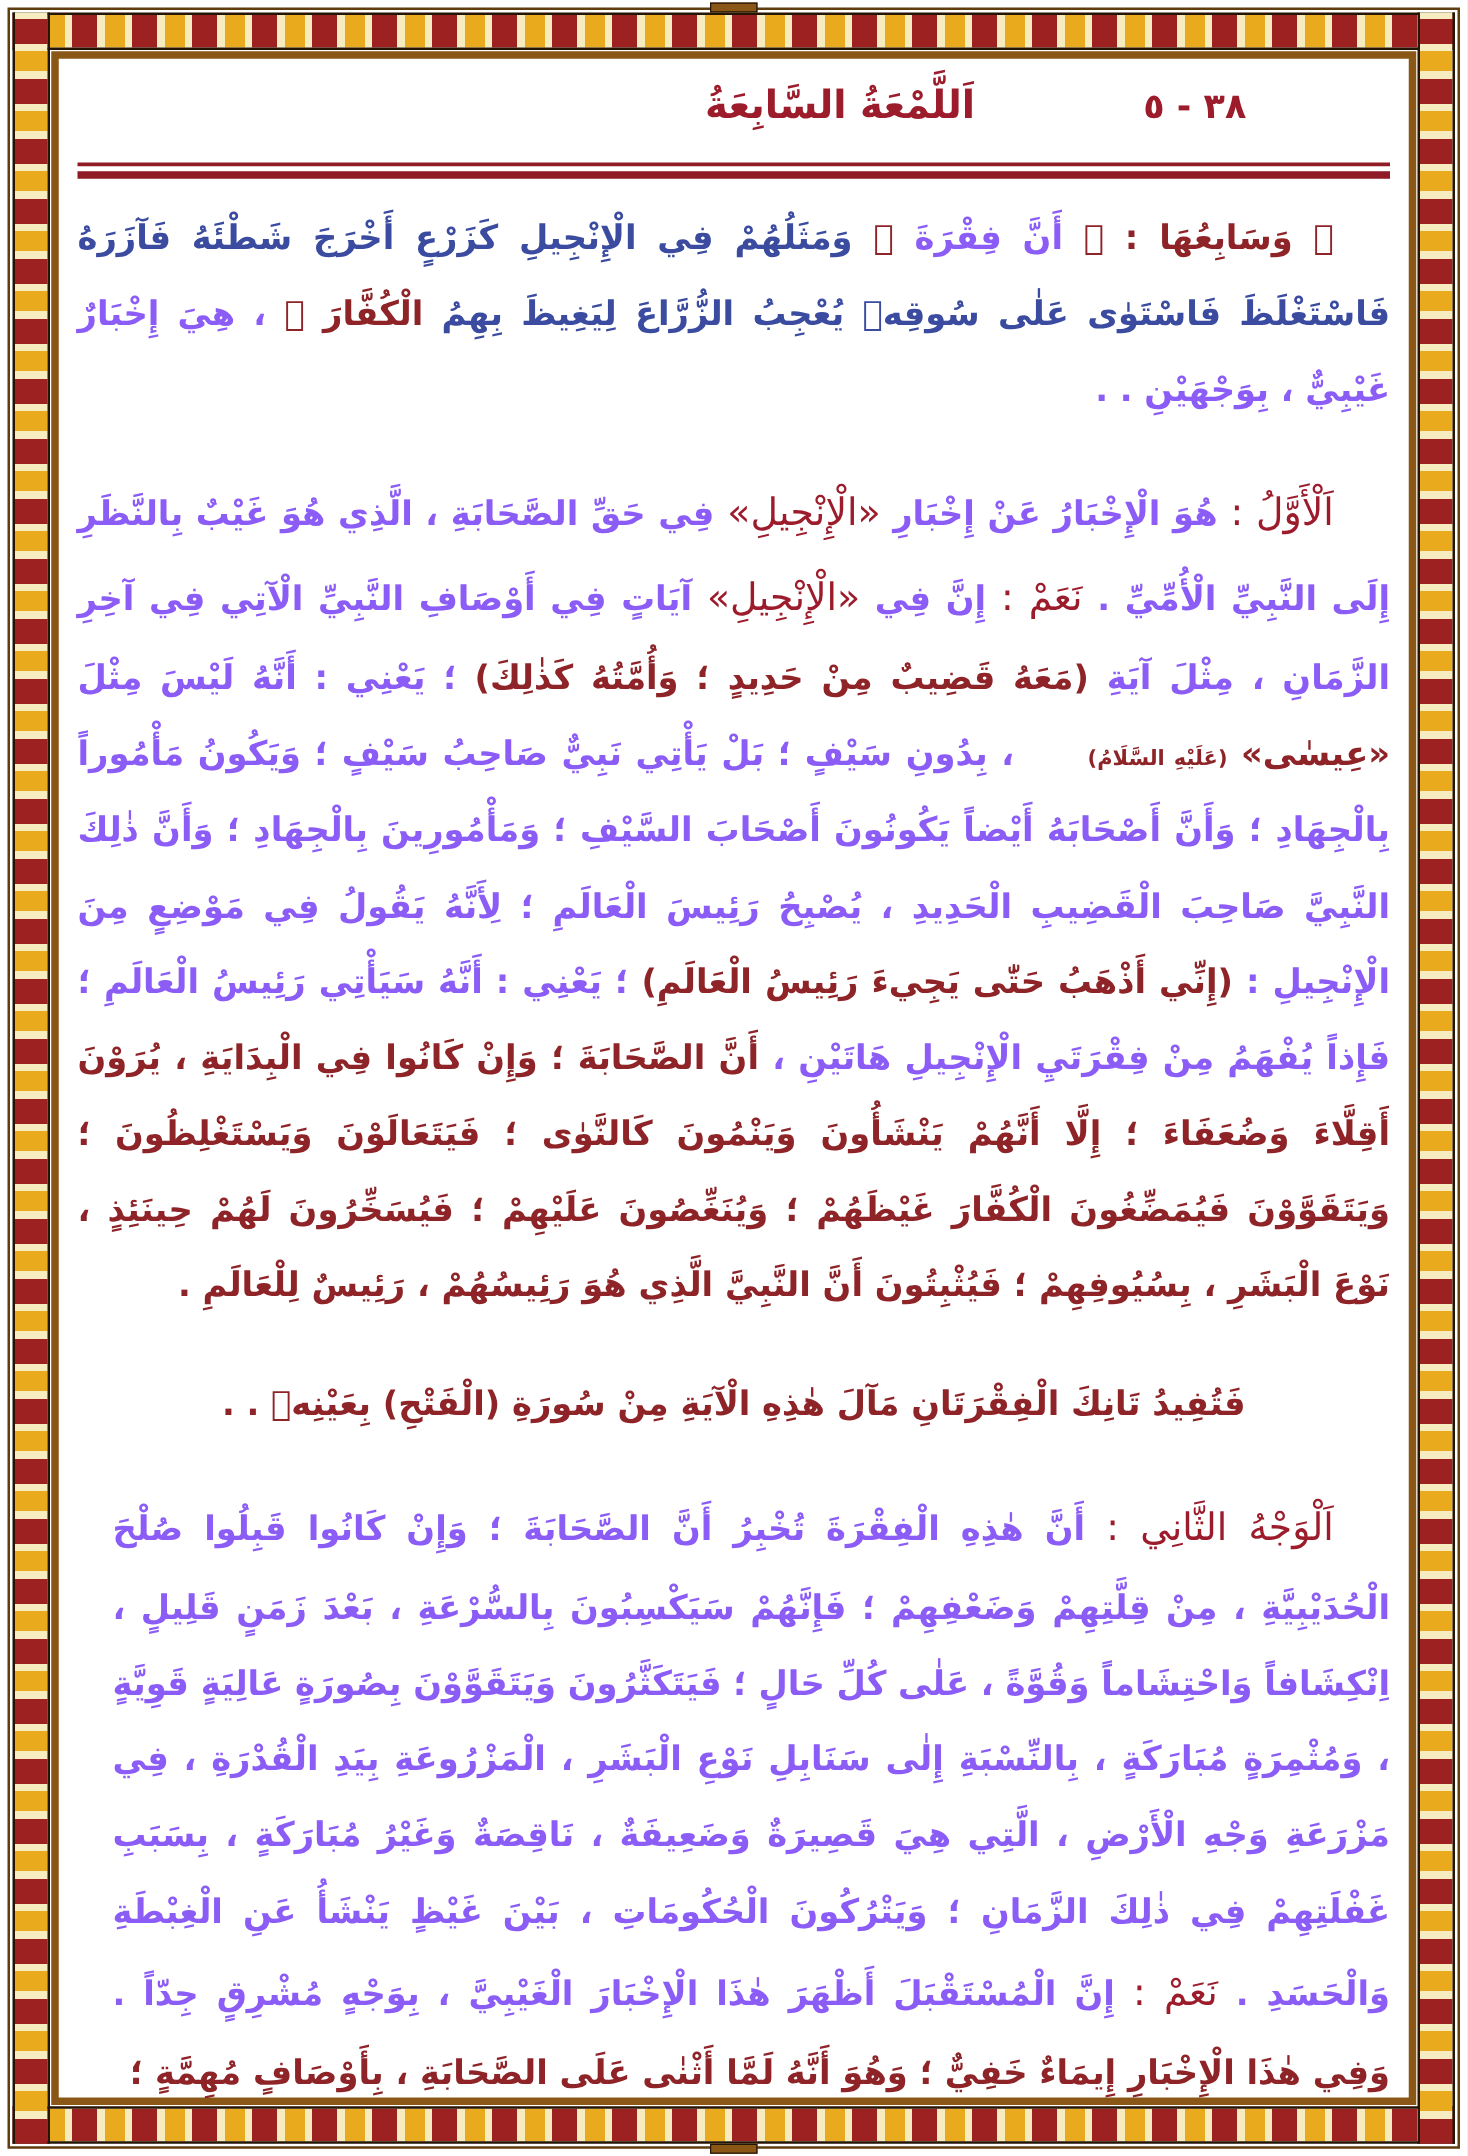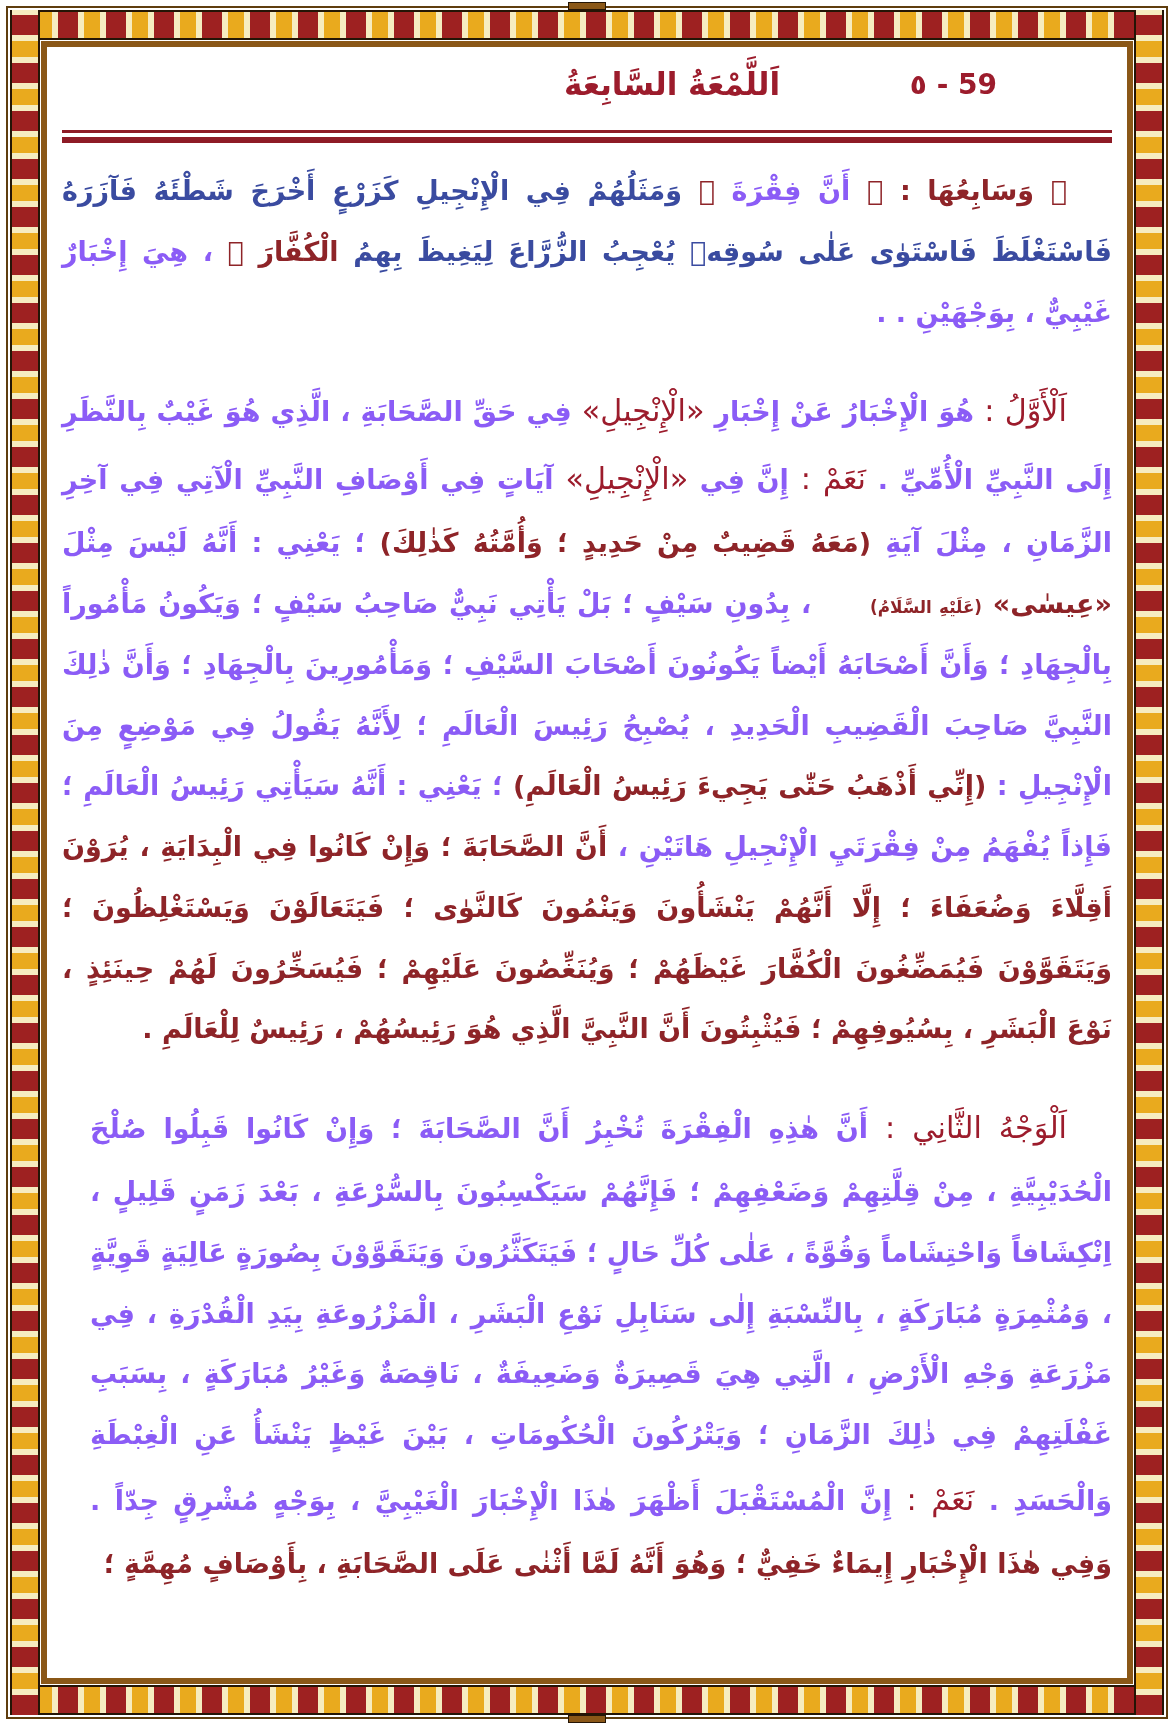--- a/index.html
+++ b/index.html
@@ -74,26 +74,27 @@
   <div class="band-bottom"></div>
   <div class="band-left"></div>
   <div class="band-right"></div>
   <div class="frame-inner"></div>
   <div class="finial-top"></div>
   <div class="finial-bottom"></div>
 
   <div class="content">
 
     <div class="header">
-      <div class="page-num">59 - ٥</div>
+      <div class="page-num">٣٨ - ٥</div>
       <div class="title">اَللَّمْعَةُ السَّابِعَةُ</div>
     </div>
 
     <div class="rule"></div>
 
     <div class="body" id="body-paragraphs">
         <p class="para"><span class="run red">﴿ وَسَابِعُهَا : ﴾ </span><span class="run black">أَنَّ فِقْرَةَ </span><span class="run red">﴿ </span><span class="run blue">وَمَثَلُهُمْ فِي الْإِنْجِيلِ كَزَرْعٍ أَخْرَجَ شَطْئَهُ فَآزَرَهُ فَاسْتَغْلَظَ فَاسْتَوٰى عَلٰى سُوقِهٖ يُعْجِبُ الزُّرَّاعَ لِيَغِيظَ بِهِمُ </span><span class="run red">الْكُفَّارَ ﴾</span><span class="run black"> ، هِيَ إِخْبَارٌ غَيْبِيٌّ ، بِوَجْهَيْنِ . .</span></p>
         <p class="para"><span class="run red-lg">اَلْأَوَّلُ : </span><span class="run black">هُوَ الْإِخْبَارُ عَنْ إِخْبَارِ </span><span class="run red-lg">«الْإِنْجِيلِ» </span><span class="run black">فِي حَقِّ الصَّحَابَةِ ، الَّذِي هُوَ غَيْبٌ بِالنَّظَرِ إِلَى النَّبِيِّ الْأُمِّيِّ . </span><span class="run red-lg">نَعَمْ : </span><span class="run black">إِنَّ فِي </span><span class="run red-lg">«الْإِنْجِيلِ» </span><span class="run black">آيَاتٍ فِي أَوْصَافِ النَّبِيِّ الْآتِي فِي آخِرِ الزَّمَانِ ، مِثْلَ آيَةِ </span><span class="run red">(مَعَهُ قَضِيبٌ مِنْ حَدِيدٍ ؛ وَأُمَّتُهُ كَذٰلِكَ)</span><span class="run black"> ؛ يَعْنِي : أَنَّهُ لَيْسَ مِثْلَ </span><span class="run red">«عِيسٰى» </span><span class="run red-small">(عَلَيْهِ السَّلَامُ)</span><span class="run black"> ، بِدُونِ سَيْفٍ ؛ بَلْ يَأْتِي نَبِيٌّ صَاحِبُ سَيْفٍ ؛ وَيَكُونُ مَأْمُوراً بِالْجِهَادِ ؛ وَأَنَّ أَصْحَابَهُ أَيْضاً يَكُونُونَ أَصْحَابَ السَّيْفِ ؛ وَمَأْمُورِينَ بِالْجِهَادِ ؛ وَأَنَّ ذٰلِكَ النَّبِيَّ صَاحِبَ الْقَضِيبِ الْحَدِيدِ ، يُصْبِحُ رَئِيسَ الْعَالَمِ ؛ لِأَنَّهُ يَقُولُ فِي مَوْضِعٍ مِنَ الْإِنْجِيلِ : </span><span class="run red">(إِنِّي أَذْهَبُ حَتّٰى يَجِيءَ رَئِيسُ الْعَالَمِ)</span><span class="run black"> ؛ يَعْنِي : أَنَّهُ سَيَأْتِي رَئِيسُ الْعَالَمِ ؛ فَإِذاً يُفْهَمُ مِنْ فِقْرَتَيِ الْإِنْجِيلِ هَاتَيْنِ ، </span><span class="run red">أَنَّ الصَّحَابَةَ ؛ وَإِنْ كَانُوا فِي الْبِدَايَةِ ، يُرَوْنَ أَقِلَّاءَ وَضُعَفَاءَ ؛ إِلَّا أَنَّهُمْ يَنْشَأُونَ وَيَنْمُونَ كَالنَّوٰى ؛ فَيَتَعَالَوْنَ وَيَسْتَغْلِظُونَ ؛ وَيَتَقَوَّوْنَ فَيُمَضِّغُونَ الْكُفَّارَ غَيْظَهُمْ ؛ وَيُنَغِّصُونَ عَلَيْهِمْ ؛ فَيُسَخِّرُونَ لَهُمْ حِينَئِذٍ ، نَوْعَ الْبَشَرِ ، بِسُيُوفِهِمْ ؛ فَيُثْبِتُونَ أَنَّ النَّبِيَّ الَّذِي هُوَ رَئِيسُهُمْ ، رَئِيسٌ لِلْعَالَمِ .</span></p>
+        <p class="para center"><span class="run red">فَتُفِيدُ تَانِكَ الْفِقْرَتَانِ مَآلَ هٰذِهِ الْآيَةِ مِنْ سُورَةِ (الْفَتْحِ) بِعَيْنِهٖ . .</span></p>
         <p class="para"><span class="run red-lg">اَلْوَجْهُ الثَّانِي : </span><span class="run black">أَنَّ هٰذِهِ الْفِقْرَةَ تُخْبِرُ أَنَّ الصَّحَابَةَ ؛ وَإِنْ كَانُوا قَبِلُوا صُلْحَ الْحُدَيْبِيَّةِ ، مِنْ قِلَّتِهِمْ وَضَعْفِهِمْ ؛ فَإِنَّهُمْ سَيَكْسِبُونَ بِالسُّرْعَةِ ، بَعْدَ زَمَنٍ قَلِيلٍ ، اِنْكِشَافاً وَاحْتِشَاماً وَقُوَّةً ، عَلٰى كُلِّ حَالٍ ؛ فَيَتَكَثَّرُونَ وَيَتَقَوَّوْنَ بِصُورَةٍ عَالِيَةٍ قَوِيَّةٍ ، وَمُثْمِرَةٍ مُبَارَكَةٍ ، بِالنِّسْبَةِ إِلٰى سَنَابِلِ نَوْعِ الْبَشَرِ ، الْمَزْرُوعَةِ بِيَدِ الْقُدْرَةِ ، فِي مَزْرَعَةِ وَجْهِ الْأَرْضِ ، الَّتِي هِيَ قَصِيرَةٌ وَضَعِيفَةٌ ، نَاقِصَةٌ وَغَيْرُ مُبَارَكَةٍ ، بِسَبَبِ غَفْلَتِهِمْ فِي ذٰلِكَ الزَّمَانِ ؛ وَيَتْرُكُونَ الْحُكُومَاتِ ، بَيْنَ غَيْظٍ يَنْشَأُ عَنِ الْغِبْطَةِ وَالْحَسَدِ . </span><span class="run red-lg">نَعَمْ : </span><span class="run black">إِنَّ الْمُسْتَقْبَلَ أَظْهَرَ هٰذَا الْإِخْبَارَ الْغَيْبِيَّ ، بِوَجْهٍ مُشْرِقٍ جِدّاً . </span><span class="run red">وَفِي هٰذَا الْإِخْبَارِ إِيمَاءٌ خَفِيٌّ ؛ وَهُوَ أَنَّهُ لَمَّا أَثْنٰى عَلَى الصَّحَابَةِ ، بِأَوْصَافٍ مُهِمَّةٍ ؛</span></p>
       </div>
 
   </div>
 </div>
 
 </body></html>

